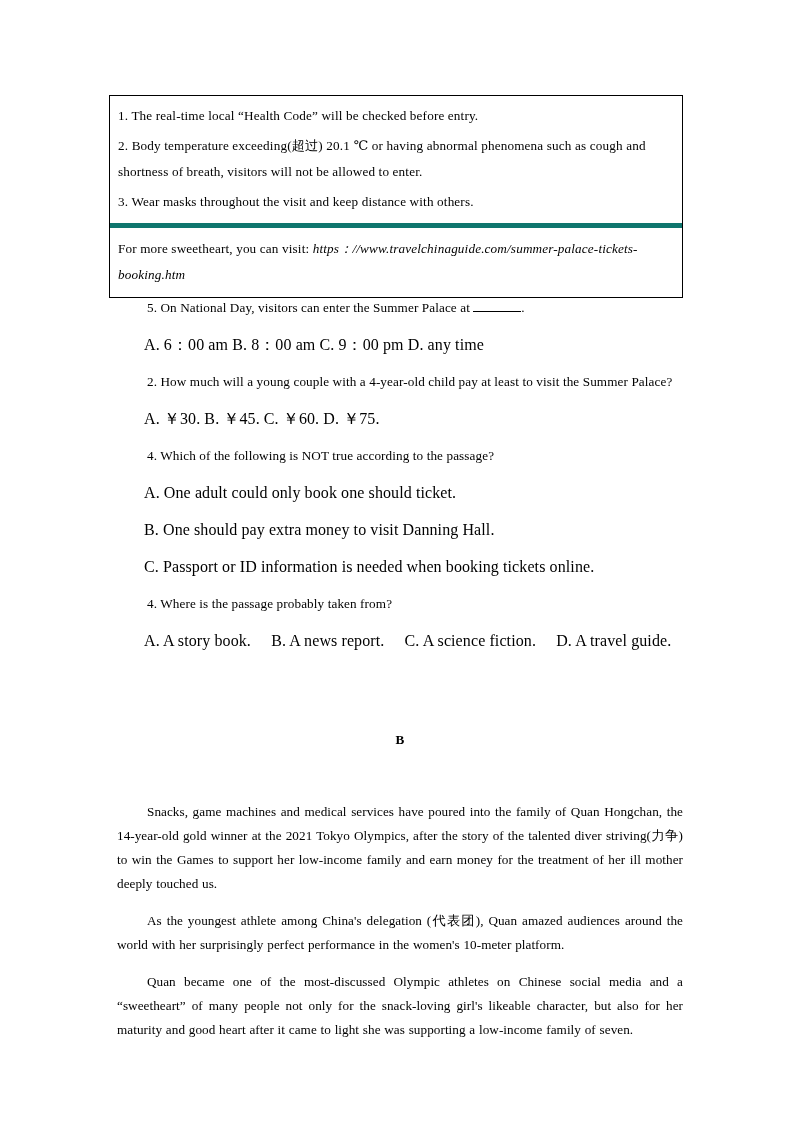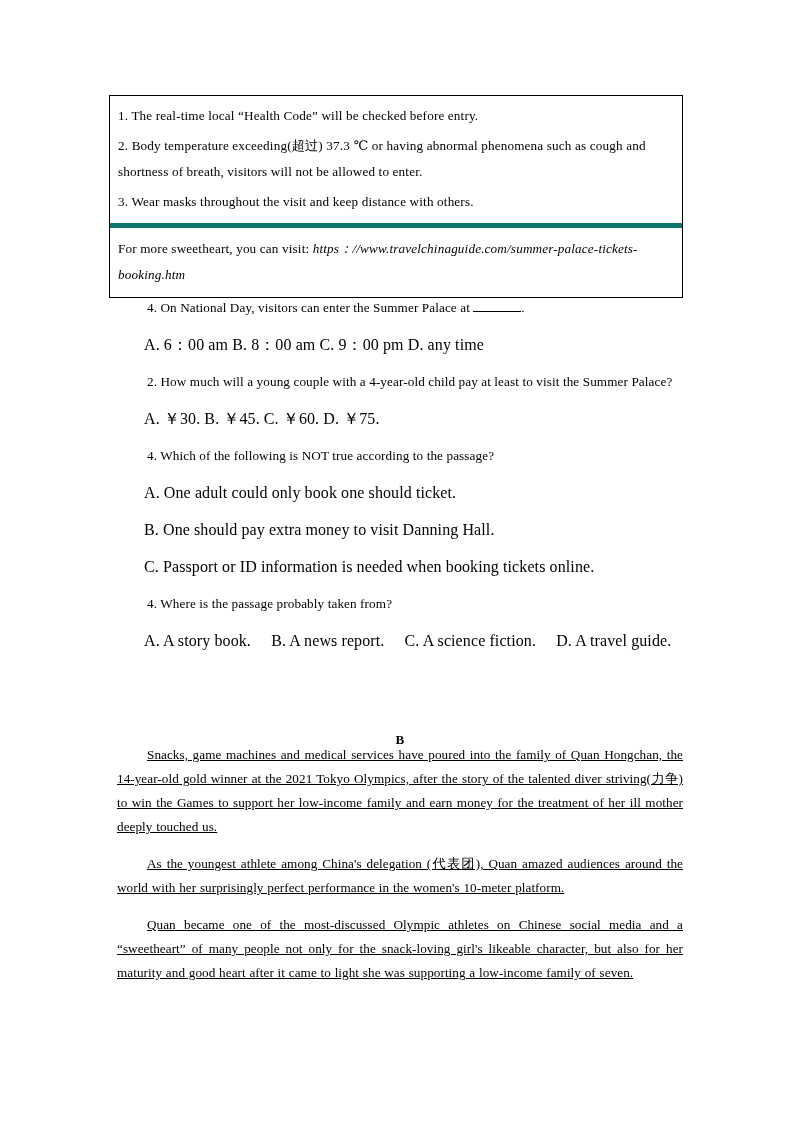--- a/index.html
+++ b/index.html
@@ -84,54 +84,53 @@
     top: 732px;
     width: 566px;
     text-align: center;
     font-size: 13.2px;
     font-weight: bold;
   }
   
   .passage {
     position: absolute;
     left: 117px;
-    top: 743px;
+    top: 800px;
     width: 566px;
-    text-decoration: underline;
   }
   .para {
     font-size: 13.2px;
     line-height: 24px;
     text-align: justify;
     text-align-last: left;
     text-indent: 30px;
     margin: 0 0 13px 0;
     letter-spacing: 0.05px;
     word-spacing: 0.4px;
   }
 </style>
 </head>
 <body>
 
 <div class="page">
 
   <div class="info-box">
     <div class="info-top">
       <div class="info-line">1. The real-time local  “Health Code”  will be checked before entry.</div>
-      <div class="info-line">2. Body temperature exceeding(超过) 37.3 ℃ or having abnormal phenomena such as cough and shortness of breath, visitors will not be allowed to enter.</div>
+      <div class="info-line">2. Body temperature exceeding(超过) 20.1 ℃ or having abnormal phenomena such as cough and shortness of breath, visitors will not be allowed to enter.</div>
       <div class="info-line">3. Wear masks throughout the visit and keep distance with others.</div>
     </div>
     <div class="info-bottom">
       <div class="info-line"><span>For more sweetheart, you can visit: </span><span class="url">https：//www.travelchinaguide.com/summer-palace-tickets-booking.htm</span></div>
     </div>
   </div>
 
   <div class="qa-block">
 
-    <div class="q-line"><span>4. On National Day, visitors can enter the Summer Palace at </span><span class="blank-fill"></span><span>.</span></div>
+    <div class="q-line"><span>5. On National Day, visitors can enter the Summer Palace at </span><span class="blank-fill"></span><span>.</span></div>
     <div class="opt-line">A. 6：00 am   B. 8：00 am   C. 9：00 pm   D. any time</div>
 
     <div class="q-line">2. How much will a young couple with a 4-year-old child pay at least to visit the Summer Palace?</div>
     <div class="opt-line">A.  ￥30.   B.  ￥45.   C.  ￥60.   D.  ￥75.</div>
 
     <div class="q-line">4. Which of the following is NOT true according to the passage?</div>
     <div class="opt-line">A. One adult could only book one should ticket.</div>
     <div class="opt-line">B. One should pay extra money to visit Danning Hall.</div>
     <div class="opt-line">C. Passport or ID information is needed when booking tickets online.</div>
 

